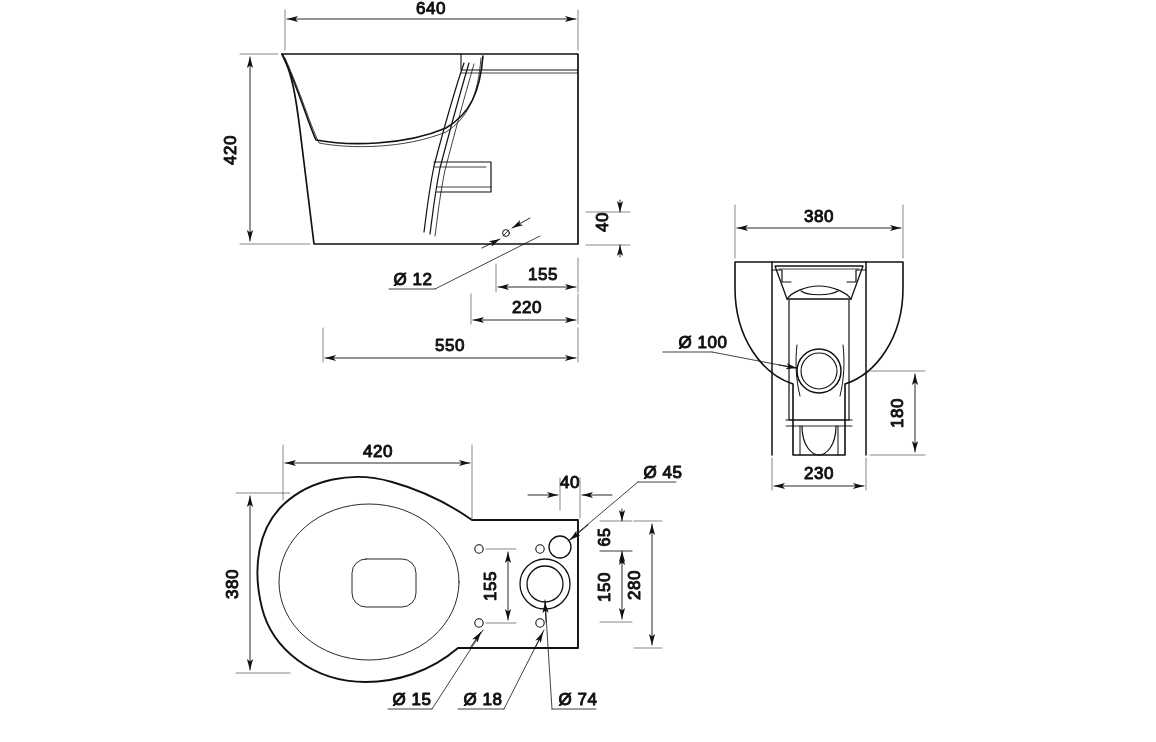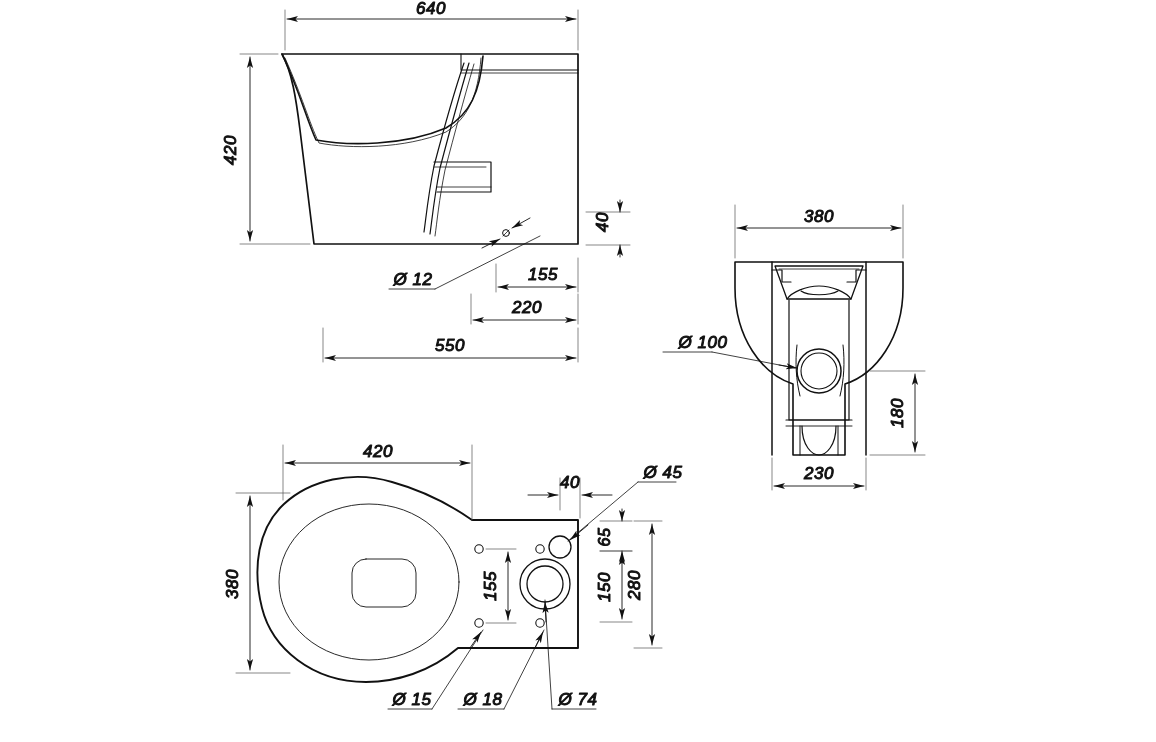--- a/index.html
+++ b/index.html
@@ -1,17 +1,17 @@
 <!DOCTYPE html>
 <html><head>
 <meta charset="utf-8">
 <style>
   html,body{margin:0;padding:0;background:#ffffff;}
   body{width:1156px;height:742px;overflow:hidden;font-family:"Liberation Sans",sans-serif;}
-  #sheet{position:relative;width:1156px;height:742px;background:#ffffff;font-style:italic;}
+  #sheet{position:relative;width:1156px;height:742px;background:#ffffff;}
   svg{display:block;}
   .dimtxt{font-family:"Liberation Sans",sans-serif;font-size:17px;fill:#111111;letter-spacing:.5px;}
   .dimtxt.small{font-size:16px;}
 </style>
 </head>
 <body>
 
 <div id="sheet">
   <svg width="1156" height="742" viewBox="0 0 1156 742">
     <defs>

